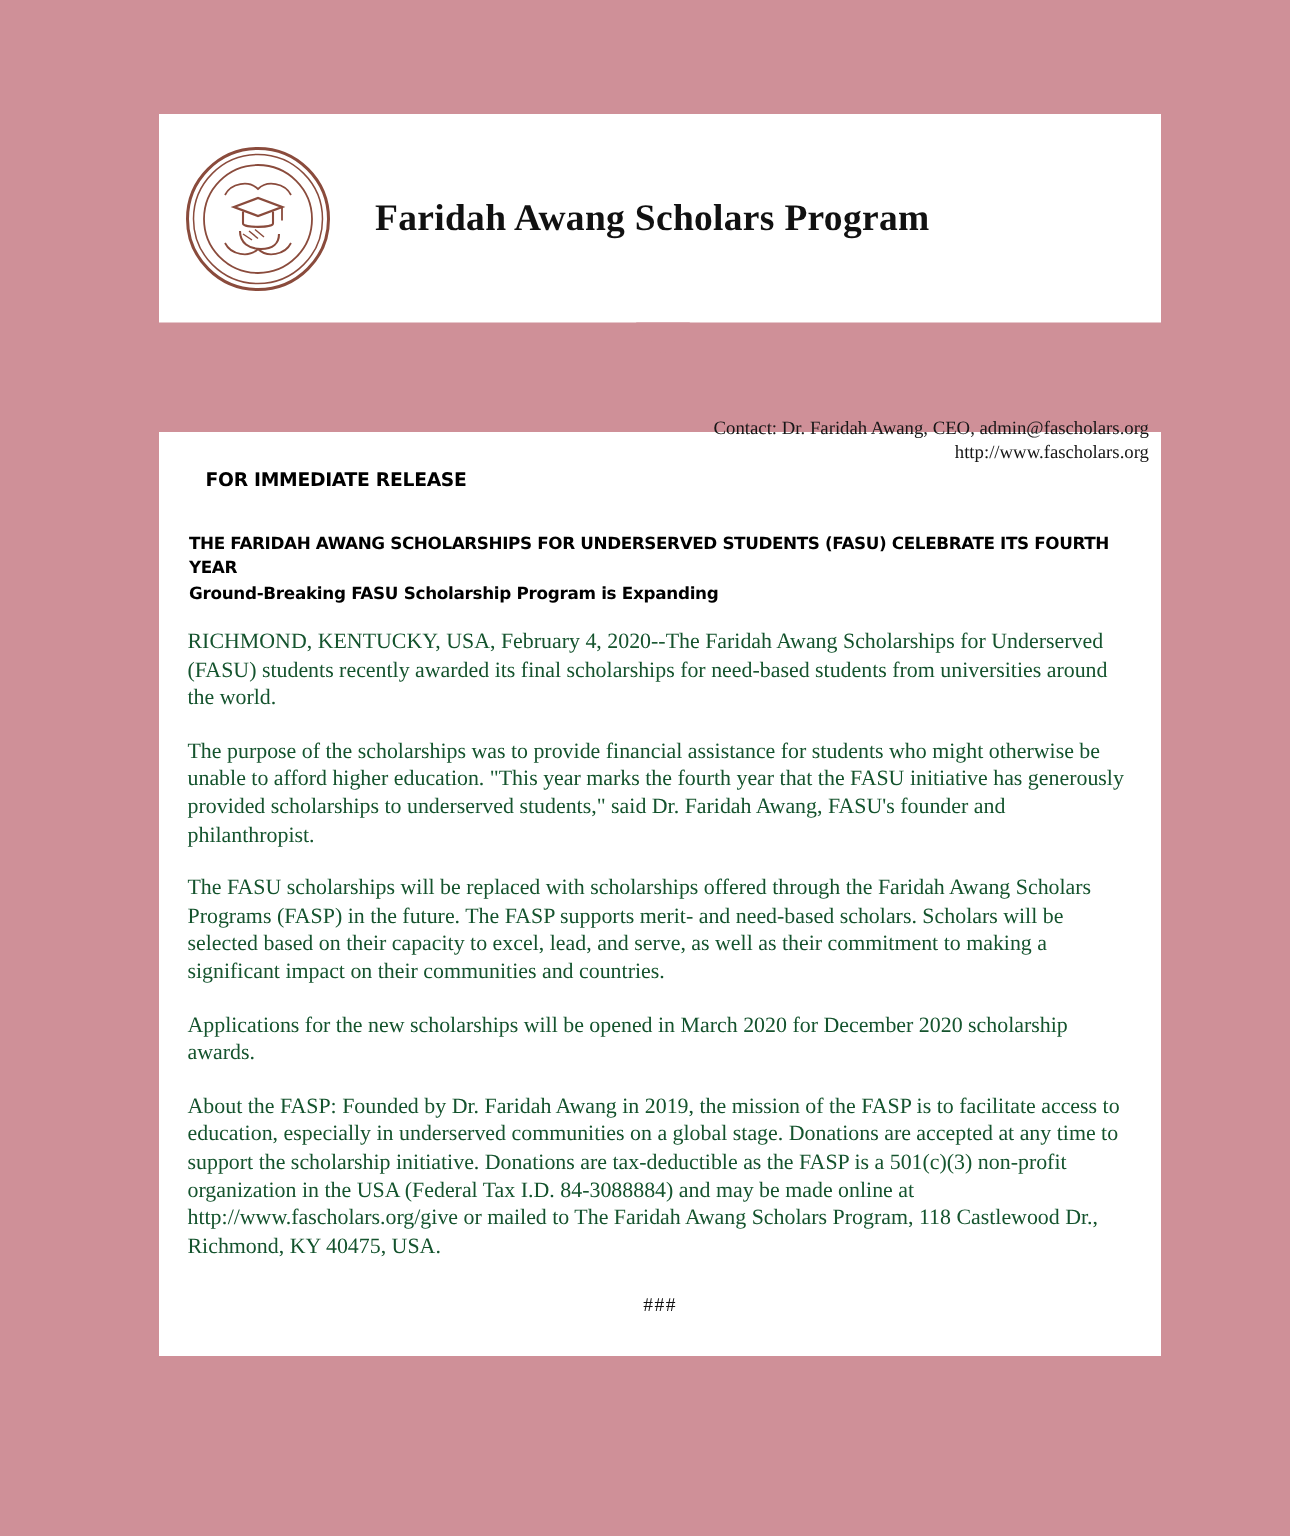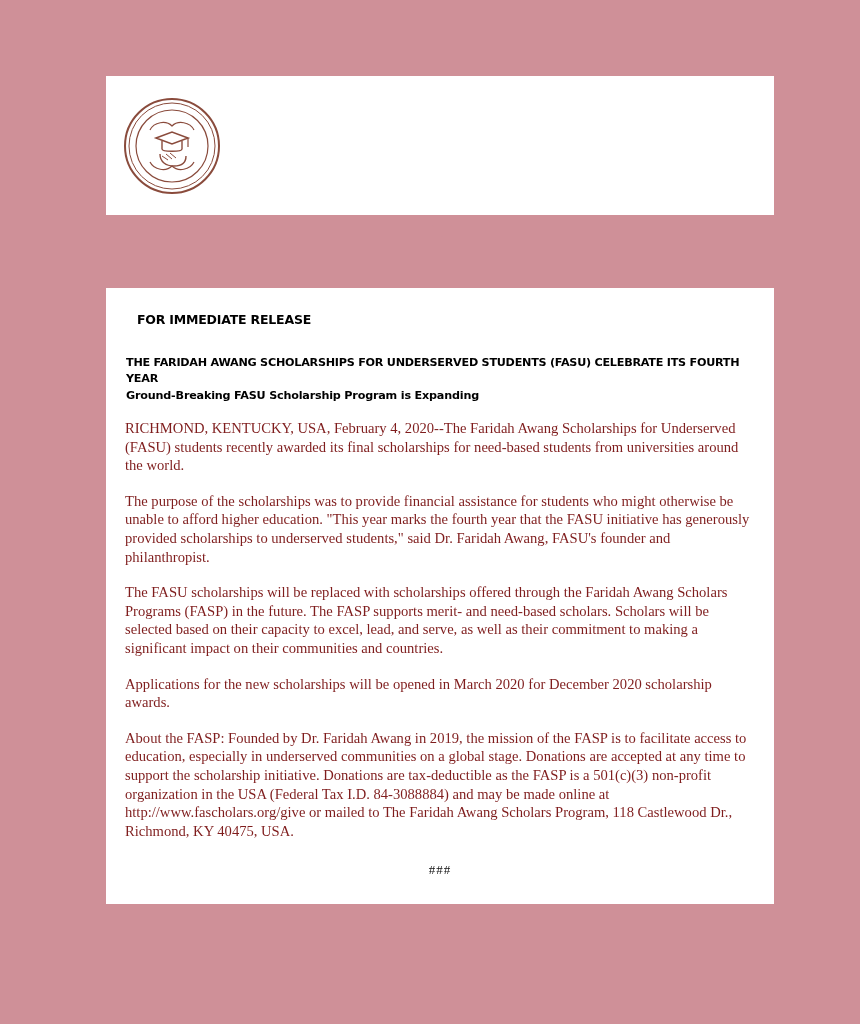--- a/index.html
+++ b/index.html
@@ -100,21 +100,21 @@
     font-weight: bold;
     font-size: 11.2px;
     letter-spacing: -0.2px;
     color: #000;
     margin: 2px 6px 0 6px;
   }
   p.body-par {
     font-family: "Liberation Serif", serif;
     font-size: 14.6px;
     line-height: 18.6px;
-    color: #7f1d1d;
+    color: #14532d;
     margin: 17px 4px 0 5px;
     text-align: left;
   }
   .end-mark {
     text-align: center;
     font-family: "Liberation Serif", serif;
     font-size: 13px;
     color: #111;
     margin-top: 22px;
     letter-spacing: 1px;
@@ -133,24 +133,29 @@
         <circle cx="52" cy="52" r="36" fill="none" stroke="#8a4b3c" stroke-width="1.2"></circle>
         <path d="M30 36 C34 28, 46 26, 52 32 C58 26, 70 28, 74 36" fill="none" stroke="#8a4b3c" stroke-width="1.2"></path>
         <path d="M30 68 C34 76, 46 78, 52 72 C58 78, 70 76, 74 68" fill="none" stroke="#8a4b3c" stroke-width="1.2"></path>
         <path d="M36 44 L52 38 L68 44 L52 50 Z" fill="none" stroke="#8a4b3c" stroke-width="1.6"></path>
         <path d="M42 47 L42 55 C42 58, 62 58, 62 55 L62 47" fill="none" stroke="#8a4b3c" stroke-width="1.4"></path>
         <path d="M68 44 L68 53" fill="none" stroke="#8a4b3c" stroke-width="1.2"></path>
         <path d="M40 60 C40 68, 46 72, 54 72 C62 72, 66 68, 66 62" fill="none" stroke="#8a4b3c" stroke-width="1.4"></path>
         <path d="M42 62 L48 66 M46 60 L52 65 M50 59 L56 64" fill="none" stroke="#8a4b3c" stroke-width="1"></path>
       </svg>
     </div>
+    <div class="org-title">Faridah Awang Scholars Program</div>
   </div>
 
   <div class="strip">
     <div class="notch"></div>
+    <div class="contact-block">
+      <div>Contact: Dr. Faridah Awang, CEO, admin@fascholars.org</div>
+      <div>http://www.fascholars.org</div>
+    </div>
   </div>
 
   <div class="body-wrap">
 
     <div class="fir">FOR IMMEDIATE RELEASE</div>
 
     <div class="headline">THE FARIDAH AWANG SCHOLARSHIPS FOR UNDERSERVED STUDENTS (FASU) CELEBRATE ITS FOURTH YEAR</div>
     <div class="subhead">Ground-Breaking FASU Scholarship Program is Expanding</div>
 
     <p class="body-par">RICHMOND, KENTUCKY, USA, February 4, 2020--The Faridah Awang Scholarships for Underserved (FASU) students recently awarded its final scholarships for need-based students from universities around the world.</p>

